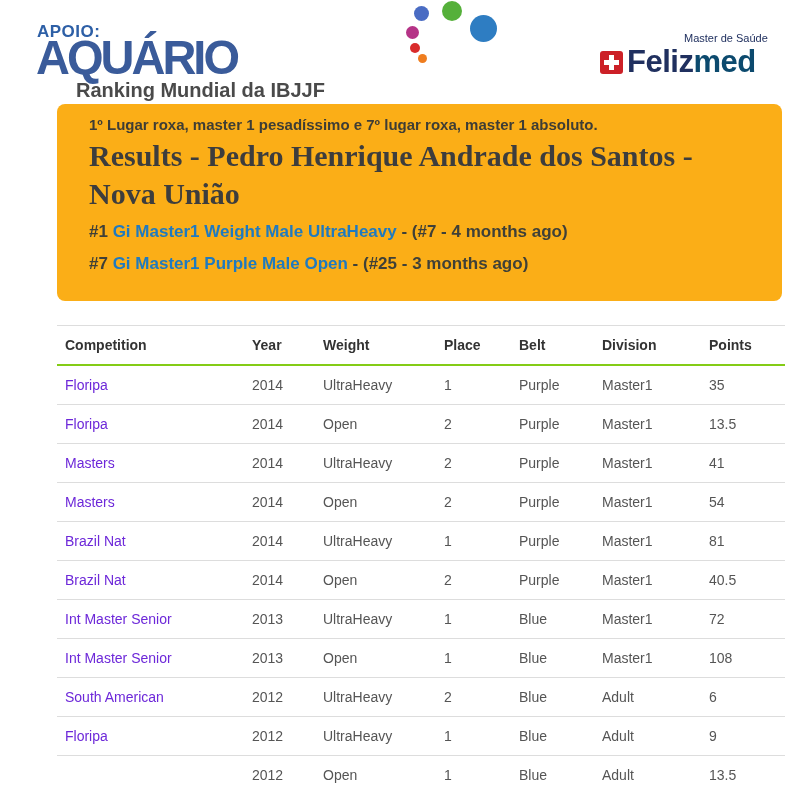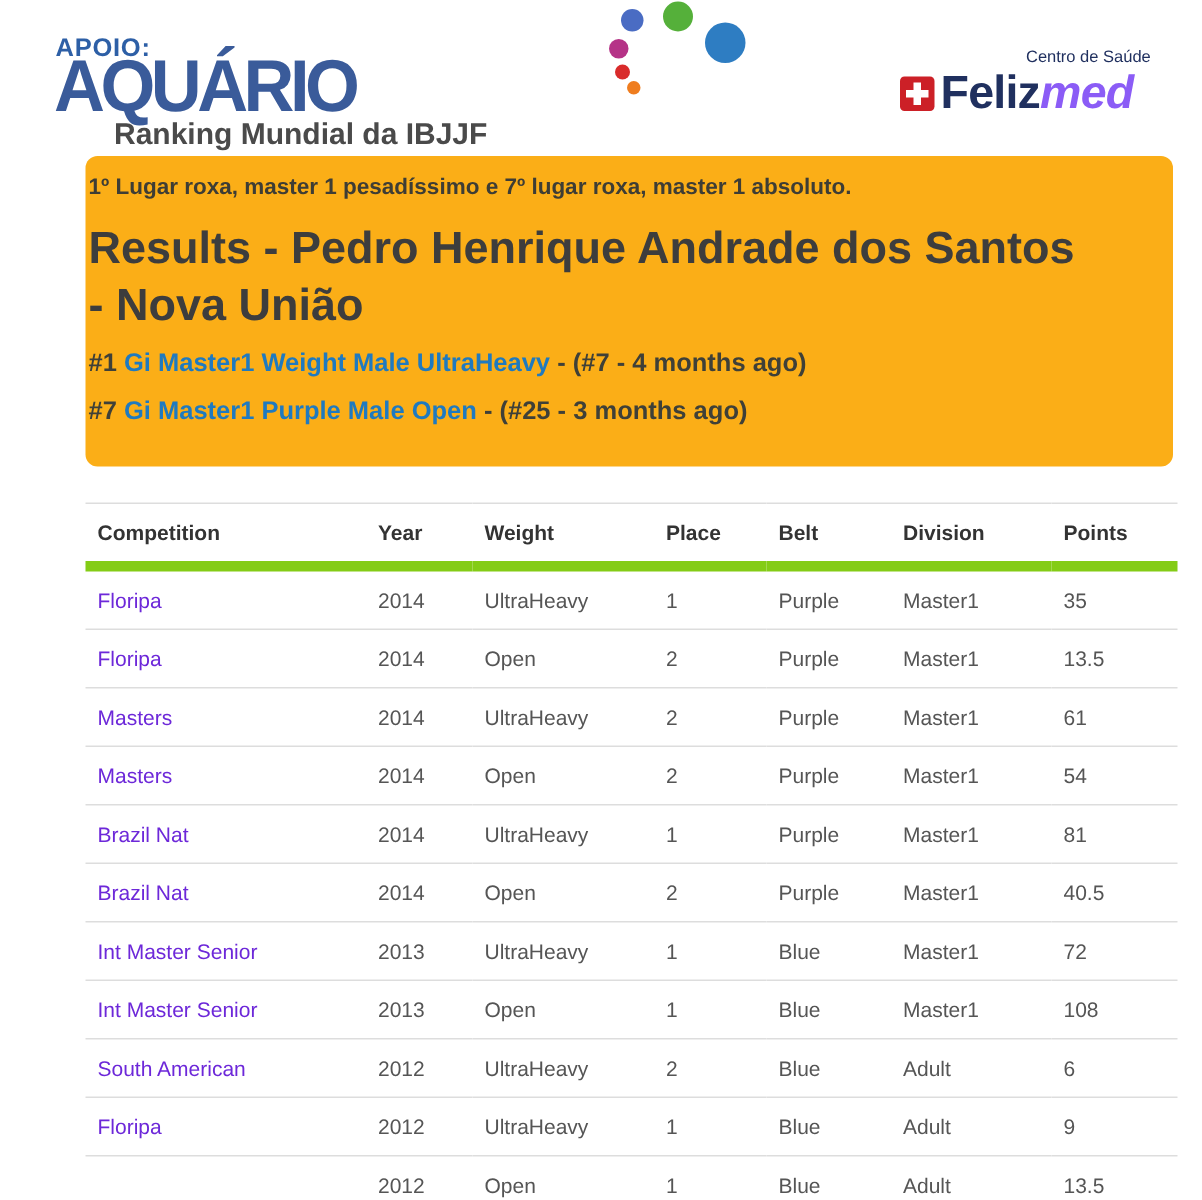--- a/index.html
+++ b/index.html
@@ -49,55 +49,55 @@
     background: #cc2027; border-radius: 3px;
   }
   .fm-cross::before, .fm-cross::after { content: ""; position: absolute; background: #fff; }
   .fm-cross::before { left: 9px;  top: 4px;  width: 5px;  height: 15px; }
   .fm-cross::after  { left: 4px;  top: 9px;  width: 15px; height: 5px;  }
   .fm-wordmark {
     position: absolute; left: 32px; top: 14px;
     font-size: 31px; font-weight: bold; letter-spacing: -0.5px; white-space: nowrap;
   }
   .fm-feliz { color: #20305f; }
-  .fm-med   { color: #8b5cf6; font-style: italic; }
+  .fm-med   { color: #0c4a6e; }
   .fm-tagline {
     position: absolute; left: 89px; top: 2px;
     font-size: 11px; color: #20305f; white-space: nowrap;
   }
 
   
   .banner {
     margin: 4px 0 0 57px; width: 725px;
     background: #FBAE17; border-radius: 8px;
-    padding: 10px 18px 18px 2px;
+    padding: 10px 18px 18px 32px;
   }
   .banner-subtitle {
     margin: 2px 0 4px; font-size: 15px; font-weight: bold; color: #3e3d35;
   }
   .banner-title {
-    margin: 14px 0 10px; max-width: 665px;
-    font-size: 30px; font-weight: bold; color: #3d3d3d; line-height: 1.25;
+    margin: 4px 0 10px; max-width: 665px;
+    font-size: 30px; font-weight: bold; color: #3d3d3d; line-height: 1.25; font-family: Liberation Serif, serif;
   }
   .rank-line {
     margin: 0 0 12px; font-size: 17px; font-weight: bold; color: #3f4038;
   }
   .rank-line:last-child { margin-bottom: 9px; }
   .rank-line a { color: #1f7ac0; text-decoration: none; }
 
   
   .results-table {
     margin: 24px 0 0 57px; width: 728px;
     border-collapse: collapse; table-layout: fixed;
     font-size: 14px;
   }
   .results-table th {
     text-align: left; color: #333; font-weight: bold;
     padding: 11px 8px;
-    border-top: 1px solid #ddd; border-bottom: 7px solid #84cc16;
+    border-top: 1px solid #ddd; border-bottom: 2px solid #84cc16;
   }
   .results-table td {
     padding: 11px 8px; color: #555;
     border-bottom: 1px solid #ddd;
     overflow: hidden; white-space: nowrap;
   }
   .results-table tbody tr:last-child td { border-bottom: none; }
   .tbl-link { color: #6d28d9; text-decoration: none; }
 </style>
 </head>
@@ -115,21 +115,21 @@
     <span class="dot dot-blue-sm"></span>
     <span class="dot dot-green"></span>
     <span class="dot dot-magenta"></span>
     <span class="dot dot-blue-lg"></span>
     <span class="dot dot-red"></span>
     <span class="dot dot-orange"></span>
   </div>
 
   <div class="felizmed">
     <span class="fm-cross"></span>
-    <div class="fm-tagline">Centro de Saúde</div>
+    <div class="fm-tagline">Master de Saúde</div>
     <div class="fm-wordmark"><span class="fm-feliz">Feliz</span><span class="fm-med">med</span></div>
   </div>
 </div>
 
 <div class="banner">
   <div class="banner-subtitle">1º Lugar roxa, master 1 pesadíssimo e 7º lugar roxa, master 1 absoluto.</div>
   <h1 class="banner-title">Results - Pedro Henrique Andrade dos Santos - Nova União</h1>
   <div id="rankings">
       <p class="rank-line"><span>#1 </span><a href="#">Gi Master1 Weight Male UltraHeavy</a><span> - (#7 - 4 months ago)</span></p>
       <p class="rank-line"><span>#7 </span><a href="#">Gi Master1 Purple Male Open</a><span> - (#25 - 3 months ago)</span></p>
@@ -176,21 +176,21 @@
         <td>Master1</td>
         <td>13.5</td>
       </tr>
       <tr>
         <td><a href="#" class="tbl-link">Masters</a></td>
         <td>2014</td>
         <td>UltraHeavy</td>
         <td>2</td>
         <td>Purple</td>
         <td>Master1</td>
-        <td>61</td>
+        <td>41</td>
       </tr>
       <tr>
         <td><a href="#" class="tbl-link">Masters</a></td>
         <td>2014</td>
         <td>Open</td>
         <td>2</td>
         <td>Purple</td>
         <td>Master1</td>
         <td>54</td>
       </tr>

